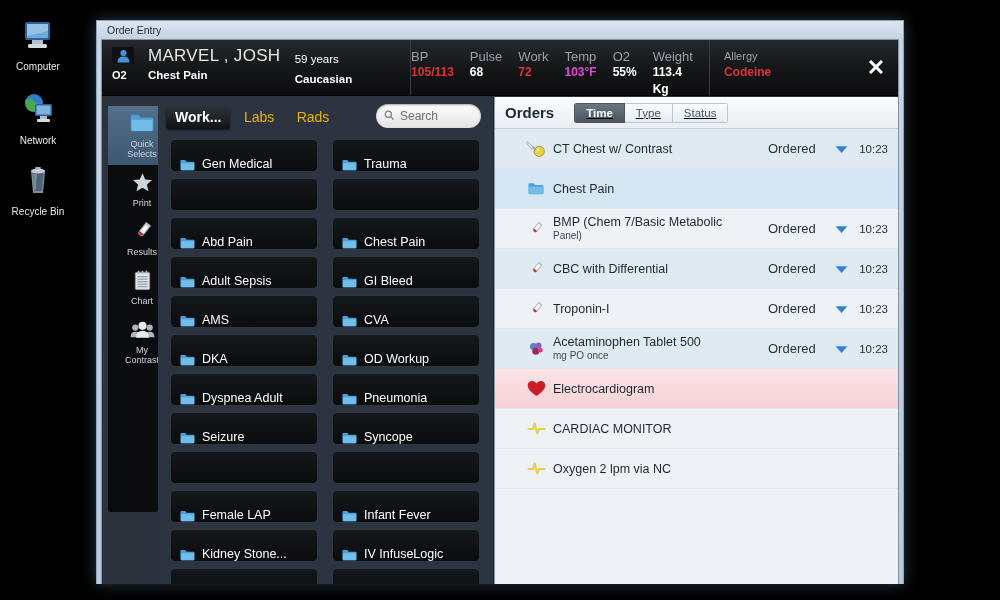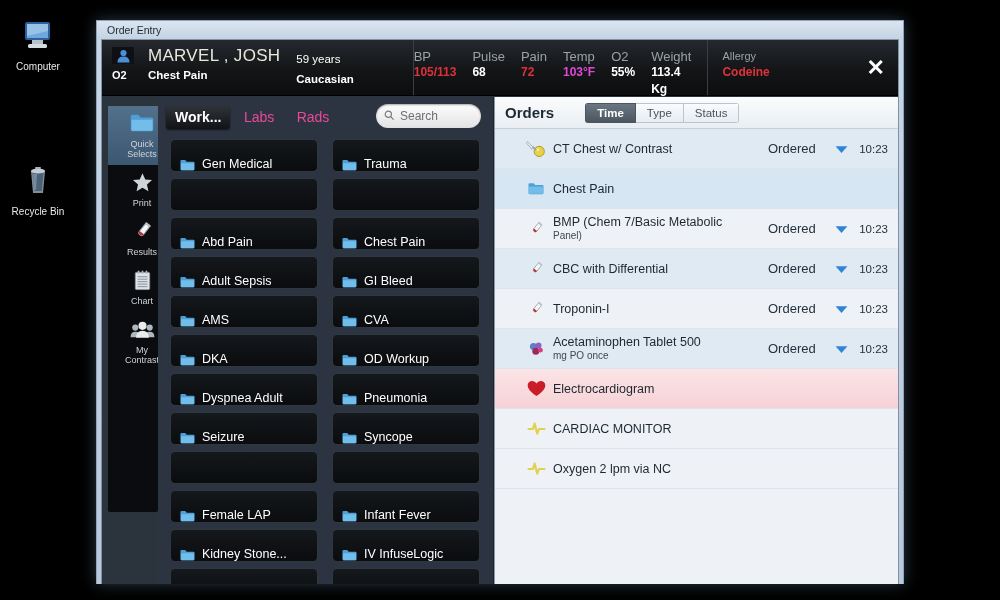--- a/index.html
+++ b/index.html
@@ -114,21 +114,21 @@
   .nav-item svg { display: block; margin: 0 auto; }
 
   
   #ordersets {
     width: 336px; background: #2b3440; position: relative;
     border-right: 1px solid #1d242c;
   }
   #os-toolbar { height: 42px; position: relative; padding: 9px 0 0 8px; }
   .os-tab {
     display: inline-block; padding: 3px 9px 4px;
-    font-size: 14px; color: #ec4899; cursor: pointer; border-radius: 3px;
+    font-size: 14px; color: #eab308; cursor: pointer; border-radius: 3px;
   }
   .os-tab.active {
     background: linear-gradient(180deg,#2f3338 0%,#111316 100%);
     color: #fff; font-weight: bold;
     box-shadow: 0 1px 2px rgba(0,0,0,.6);
   }
   #search-box {
     position: absolute; right: 12px; top: 7px;
     width: 105px; height: 24px; border-radius: 12px;
     background: linear-gradient(180deg,#fdfdfd 0%,#e3e3e3 100%);
@@ -158,21 +158,21 @@
     border-left: 1px solid #8d9aa6;
     overflow: hidden;
   }
   #orders-head {
     height: 32px; display: flex; align-items: center;
     padding: 0 10px;
     background: linear-gradient(180deg,#fbfcfd 0%,#e9eef3 100%);
     border-bottom: 1px solid #c3cfda;
   }
   #orders-title { font-size: 15px; font-weight: bold; color: #1b2733; flex: 0 0 auto; }
-  #seg { margin-left: 31px; display: flex; border-radius: 3px; overflow: hidden; }
+  #seg { margin-left: 20px; display: flex; border-radius: 3px; overflow: hidden; text-decoration: underline; }
   .seg-btn {
     padding: 3px 11px; font-size: 11.5px; color: #45525f; cursor: pointer;
     background: linear-gradient(180deg,#fafcfd 0%,#e6ecf2 100%);
     border: 1px solid #b9c6d2; border-left: none;
   }
   .seg-btn:first-child { border-left: 1px solid #b9c6d2; }
   .seg-btn.active {
     background: linear-gradient(180deg,#6a7682 0%,#4b565f 100%);
     color: #fff; font-weight: bold; border-color: #4b565f;
   }
@@ -206,20 +206,33 @@
         <rect x="5" y="4" width="25" height="18" rx="2" fill="#2b5f9e"></rect>
         <rect x="7" y="6" width="21" height="14" fill="#6fa8dc"></rect>
         <path d="M7 6 L28 6 L28 13 L7 18 Z" fill="#a8cdea" opacity=".7"></path>
         <rect x="12" y="22" width="11" height="4" fill="#b6bfc7"></rect>
         <rect x="8" y="26" width="19" height="4" rx="1.5" fill="#d3dae0"></rect>
       </svg>
     </span>
     <span>Computer</span>
   </div>
 
+  <div class="desk-icon" style="left:0px;top:92px;">
+    <span class="glyph">
+      <svg width="36" height="34" viewBox="0 0 36 34">
+        <circle cx="14" cy="11" r="9" fill="#2f7fcf"></circle>
+        <path d="M5.5 8 Q11 5 14 9 Q18 14 22 11 Q22.5 17 17 19 Q9 21 6 15 Z" fill="#49a84f"></path>
+        <rect x="15" y="12" width="17" height="12" rx="1.5" fill="#2b5f9e"></rect>
+        <rect x="16.5" y="13.5" width="14" height="9" fill="#7fb3de"></rect>
+        <rect x="20" y="24" width="7" height="3" fill="#b6bfc7"></rect>
+        <rect x="17" y="27" width="13" height="3" rx="1" fill="#d3dae0"></rect>
+      </svg>
+    </span>
+    <span>Network</span>
+  </div>
 
   <div class="desk-icon" style="left:0px;top:163px;">
     <span class="glyph">
       <svg width="36" height="34" viewBox="0 0 36 34">
         <path d="M11 8 L25 8 L23 30 L13 30 Z" fill="#9aa6b0" opacity=".85"></path>
         <path d="M12.5 10 L23.5 10 L21.8 28 L14.2 28 Z" fill="#4c6377"></path>
         <path d="M13 11 L17 11 L16 27 L14 27 Z" fill="#8fa6bb" opacity=".6"></path>
         <ellipse cx="18" cy="8" rx="7" ry="2.4" fill="#c3ccd4"></ellipse>
         <rect x="15" y="4" width="6" height="2" rx="1" fill="#aab4bd"></rect>
       </svg>
@@ -258,21 +271,21 @@
       <div id="vitals">
           <div class="vital">
             <div class="vlabel">BP</div>
             <div class="vvalue" style="color:#e0313b">105/113</div>
           </div>
           <div class="vital">
             <div class="vlabel">Pulse</div>
             <div class="vvalue" style="color:#ffffff">68</div>
           </div>
           <div class="vital">
-            <div class="vlabel">Pain</div>
+            <div class="vlabel">Work</div>
             <div class="vvalue" style="color:#e0313b">72</div>
           </div>
           <div class="vital">
             <div class="vlabel">Temp</div>
             <div class="vvalue" style="color:#e049d8">103°F</div>
           </div>
           <div class="vital">
             <div class="vlabel">O2</div>
             <div class="vvalue" style="color:#ffffff">55%</div>
           </div>

